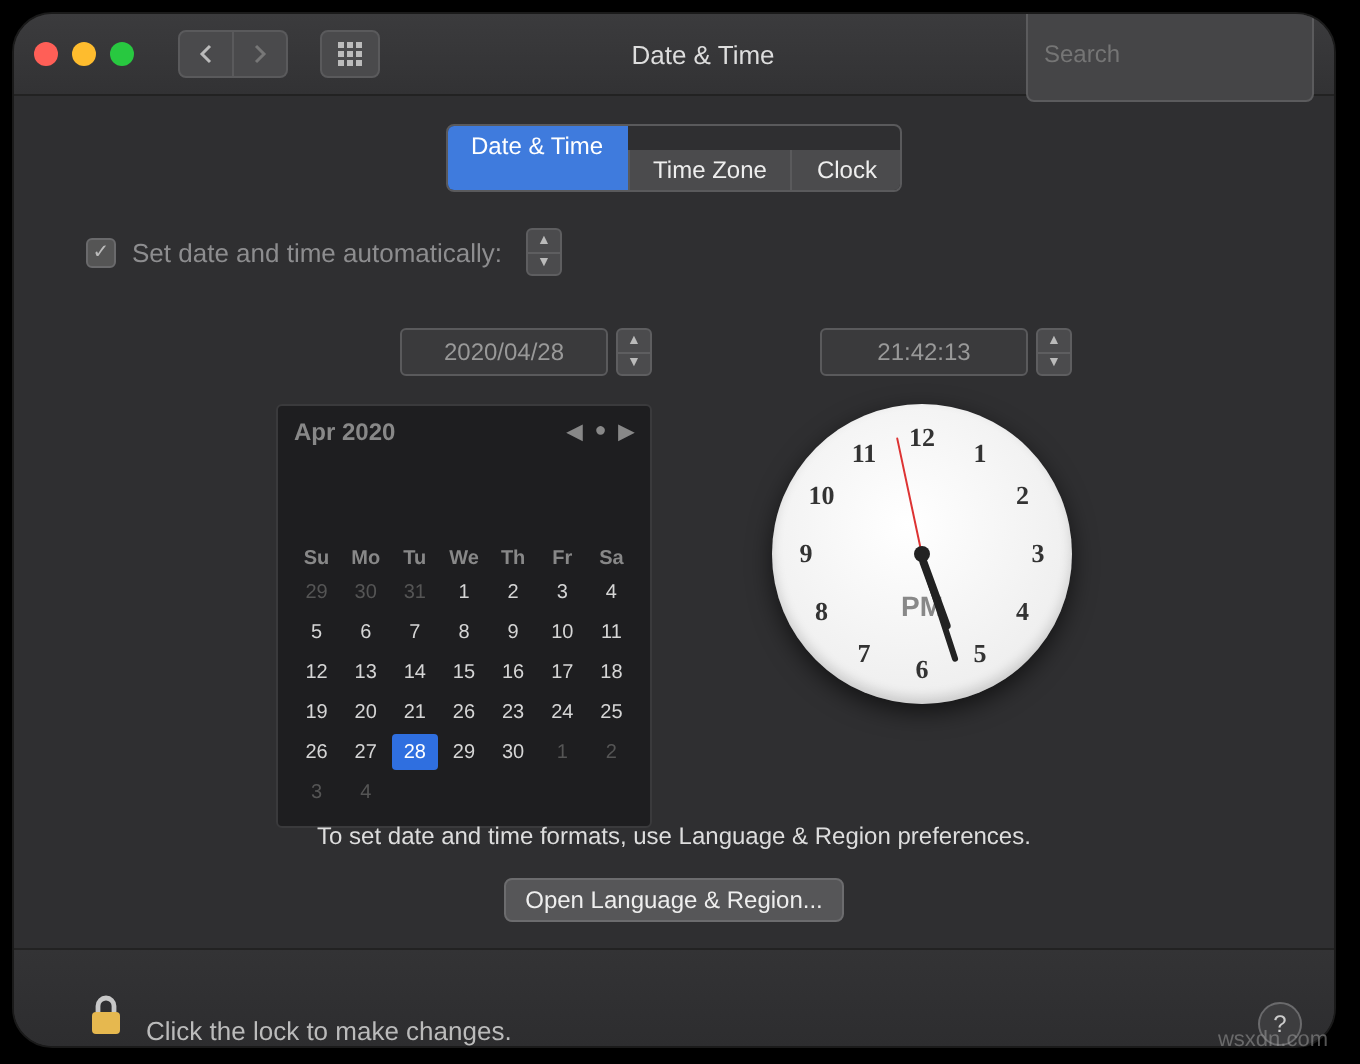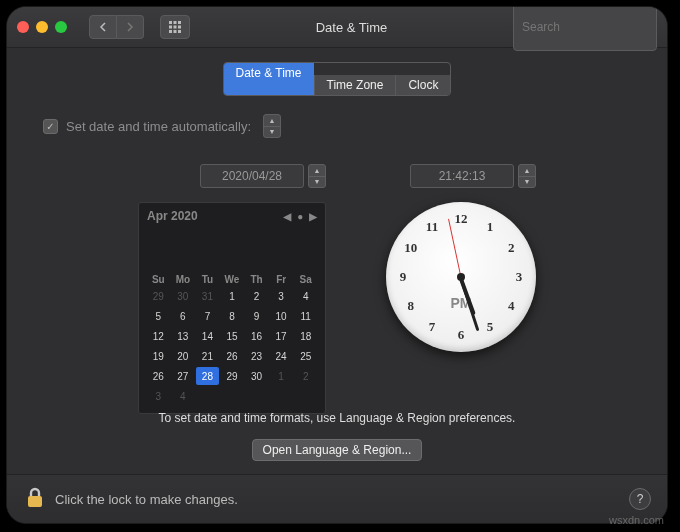--- a/index.html
+++ b/index.html
@@ -51,21 +51,21 @@
   .face{width:150px;height:150px;border-radius:50%;background:radial-gradient(circle at 45% 40%,#fff,#e8e8e8);box-shadow:0 4px 12px rgba(0,0,0,.6), inset 0 -3px 6px rgba(0,0,0,.15);position:relative;}
   .num{position:absolute;font-size:13px;font-weight:600;color:#333;font-family:Georgia,serif;transform:translate(-50%,-50%);}
   .hand{position:absolute;left:50%;top:50%;transform-origin:0 50%;background:#222;height:4px;border-radius:2px;}
   .hand.h{width:38px;} .hand.m{width:55px;height:3px;} .hand.s{width:60px;height:1px;background:#d33;}
   .pin{position:absolute;left:50%;top:50%;width:8px;height:8px;background:#222;border-radius:50%;transform:translate(-50%,-50%);}
   .ampm{position:absolute;left:50%;top:62%;transform:translateX(-50%);font-size:14px;color:#888;font-weight:700;}
   
   .formats{position:absolute;left:0;right:0;bottom:62px;display:flex;align-items:center;justify-content:center;gap:14px;color:#ddd;font-size:12px;flex-direction:column;}
   .btn{background:#565658;border:1px solid #6c6c6e;border-radius:4px;padding:3px 10px;color:#eee;font-size:12px;}
   
-  .lockbar{position:absolute;left:0;right:0;bottom:0;height:48px;border-top:1px solid #222;display:flex;align-items:center;padding:0 18px;color:#bbb;background:linear-gradient(#333335,#2d2d2f);}
+  .lockbar{position:absolute;left:0;right:0;bottom:0;height:48px;border-top:1px solid #222;display:flex;align-items:flex-end;padding:0 36px;color:#bbb;background:linear-gradient(#333335,#2d2d2f);}
   .lock{margin-right:10px;}
   .help{position:absolute;right:16px;width:20px;height:20px;border:1px solid #6a6a6c;border-radius:50%;display:flex;align-items:center;justify-content:center;font-size:12px;color:#ccc;background:#3d3d3f;}
   .watermark{position:absolute;right:16px;bottom:6px;color:#9a9a9a;font-size:11px;font-family:Arial;opacity:.55;}
 </style>
 </head>
 <body>
 
 <div class="window">
 
   <div class="titlebar">

